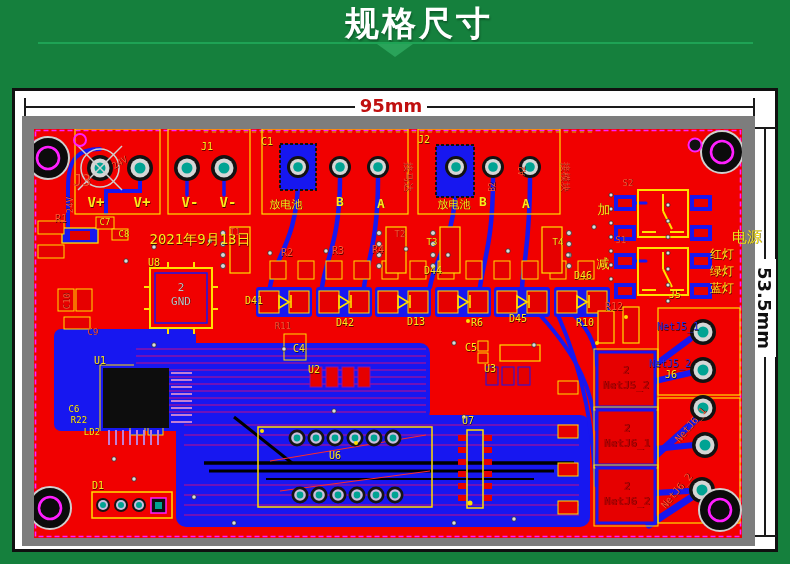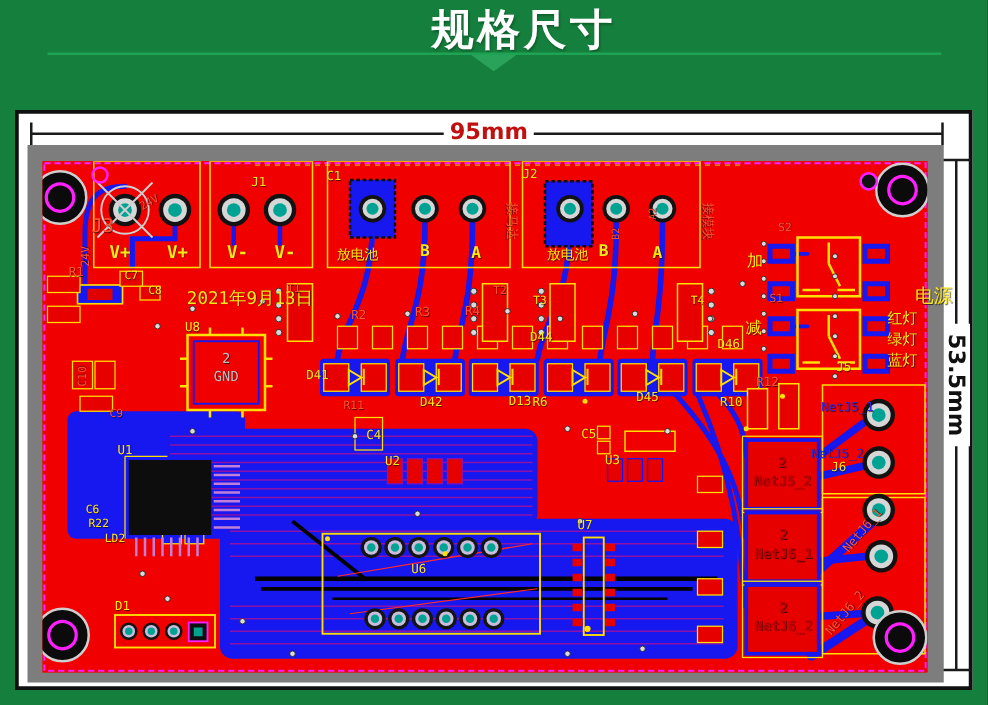--- a/index.html
+++ b/index.html
@@ -509,21 +509,21 @@
             <span class="lbl" style="left: 524px; top: 113px; font-size: 9px; color: rgb(255, 232, 26); transform: translate(-50%, -50%);">T4</span>
             <span class="lbl" style="left: 253px; top: 124px; font-size: 10px; color: rgb(255, 85, 51); transform: translate(-50%, -50%);">R2</span>
             <span class="lbl" style="left: 304px; top: 122px; font-size: 10px; color: rgb(255, 85, 51); transform: translate(-50%, -50%);">R3</span>
             <span class="lbl" style="left: 344px; top: 121px; font-size: 10px; color: rgb(255, 85, 51); transform: translate(-50%, -50%);">R4</span>
             <span class="lbl" style="left: 399px; top: 142px; font-size: 10px; color: rgb(255, 232, 26); transform: translate(-50%, -50%);">D44</span>
             <span class="lbl" style="left: 549px; top: 147px; font-size: 10px; color: rgb(255, 232, 26); transform: translate(-50%, -50%);">D46</span>
             <span class="lbl" style="left: 220px; top: 172px; font-size: 10px; color: rgb(255, 232, 26); transform: translate(-50%, -50%);">D41</span>
             <span class="lbl" style="left: 249px; top: 197px; font-size: 9px; color: rgb(255, 85, 51); transform: translate(-50%, -50%);">R11</span>
             <span class="lbl" style="left: 311px; top: 194px; font-size: 10px; color: rgb(255, 232, 26); transform: translate(-50%, -50%); text-align: right;">D42</span>
             <span class="lbl" style="left: 382px; top: 193px; font-size: 10px; color: rgb(255, 232, 26); transform: translate(-50%, -50%);">D13</span>
-            <span class="lbl" style="left: 398px; top: 194px; font-size: 10px; color: rgb(255, 232, 26); transform: translate(-50%, -50%);">R6</span>
+            <span class="lbl" style="left: 443px; top: 194px; font-size: 10px; color: rgb(255, 232, 26); transform: translate(-50%, -50%);">R6</span>
             <span class="lbl" style="left: 484px; top: 190px; font-size: 10px; color: rgb(255, 232, 26); transform: translate(-50%, -50%);">D45</span>
             <span class="lbl" style="left: 551px; top: 194px; font-size: 10px; color: rgb(255, 232, 26); transform: translate(-50%, -50%);">R10</span>
             <span class="lbl" style="left: 265px; top: 220px; font-size: 10px; color: rgb(255, 232, 26); transform: translate(-50%, -50%);">C4</span>
             <span class="lbl" style="left: 280px; top: 241px; font-size: 10px; color: rgb(255, 232, 26); transform: translate(-50%, -50%);">U2</span>
             <span class="lbl" style="left: 437px; top: 219px; font-size: 10px; color: rgb(255, 232, 26); transform: translate(-50%, -50%);">C5</span>
             <span class="lbl" style="left: 456px; top: 240px; font-size: 10px; color: rgb(255, 232, 26); transform: translate(-50%, -50%);">U3</span>
             <span class="lbl" style="left: 580px; top: 178px; font-size: 10px; color: rgb(255, 85, 51); transform: translate(-50%, -50%);">R12</span>
             <span class="lbl" style="left: 120px; top: 134px; font-size: 10px; color: rgb(255, 232, 26); transform: translate(-50%, -50%);">U8</span>
             <span class="lbl" style="left: 147px; top: 158px; font-size: 11px; color: rgb(192, 192, 192); transform: translate(-50%, -50%);">2</span>
             <span class="lbl" style="left: 147px; top: 172px; font-size: 11px; color: rgb(192, 192, 192); transform: translate(-50%, -50%);">GND</span>

